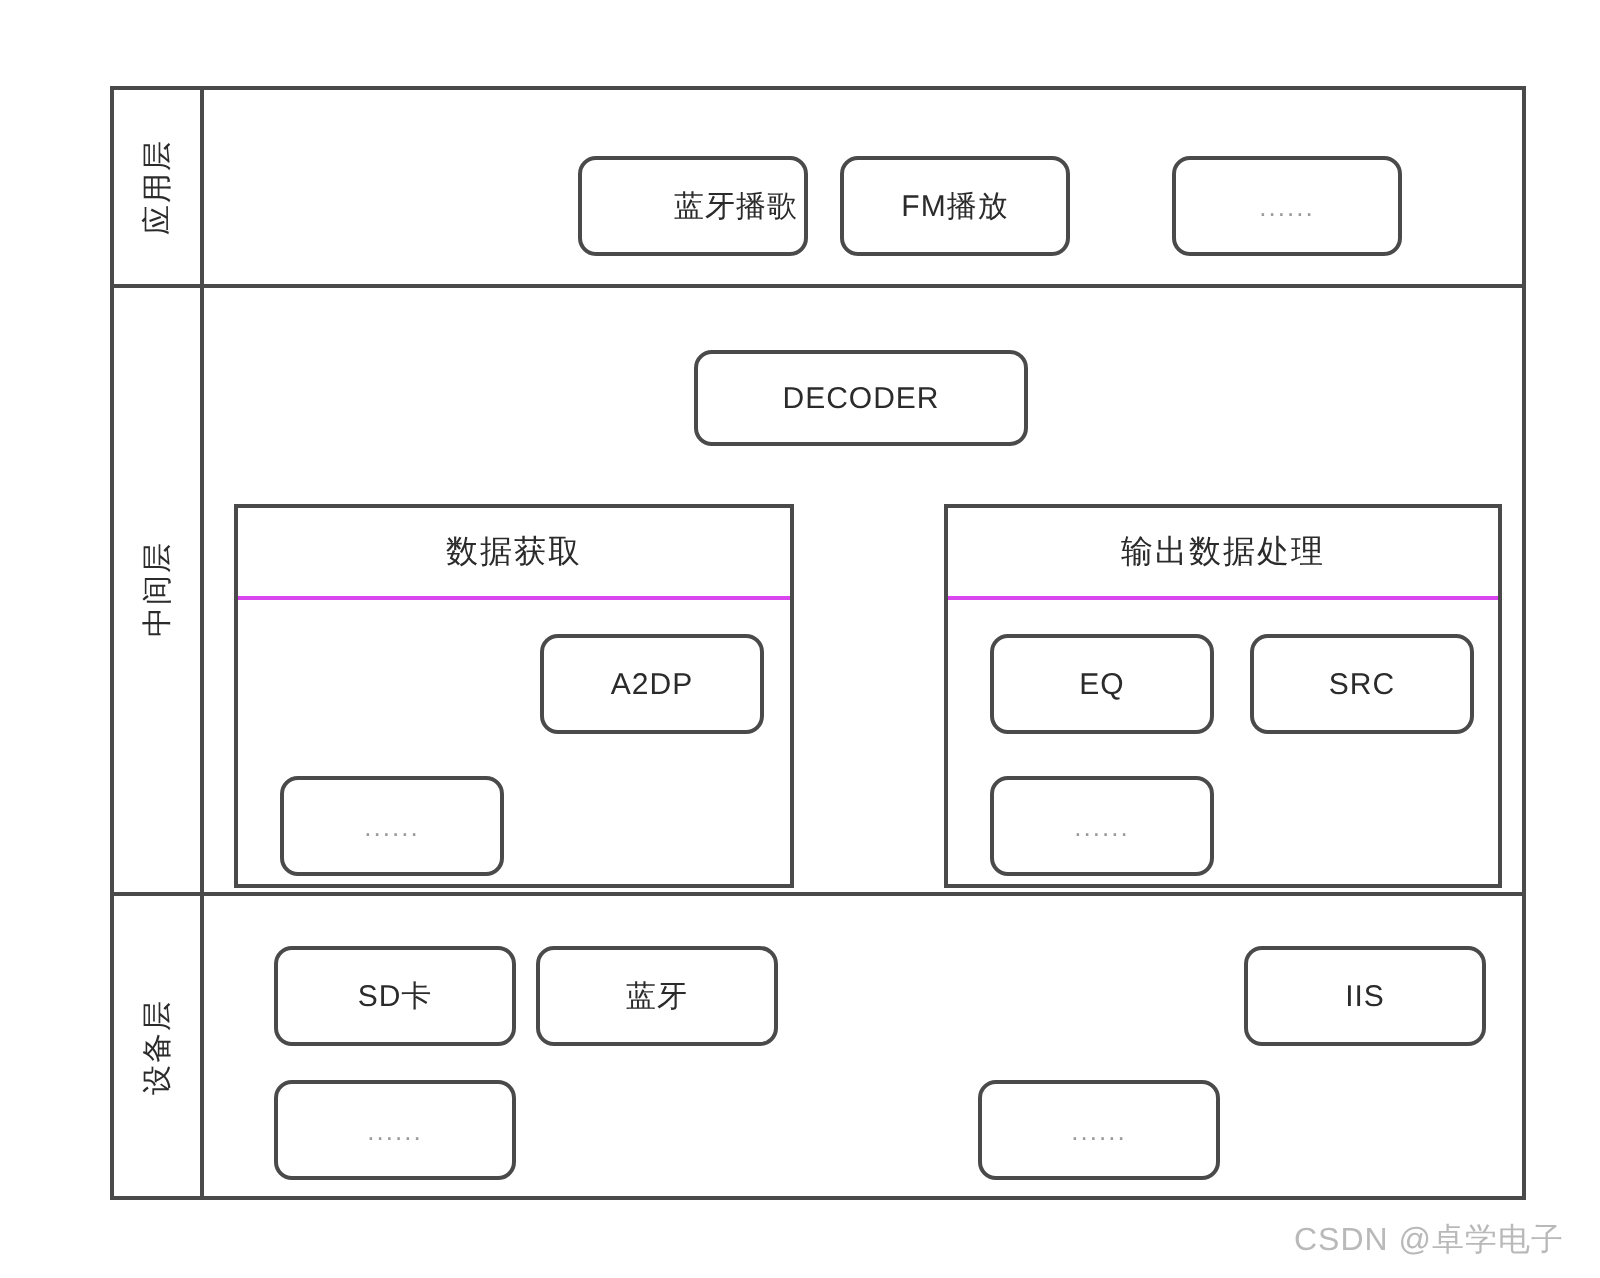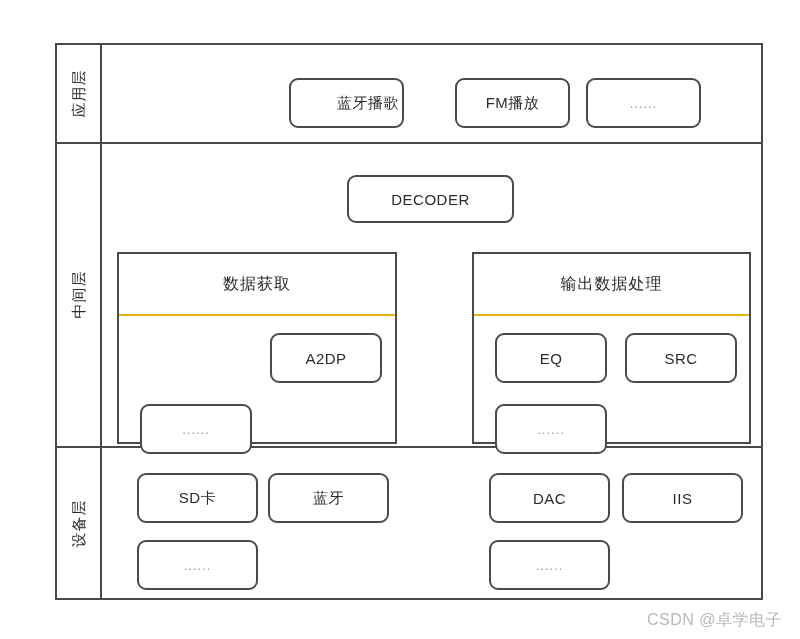--- a/index.html
+++ b/index.html
@@ -87,43 +87,43 @@
   .node.dots {
     color: #9a9a9a;
     font-size: 13px;
     letter-spacing: 1px;
   }
 
   
   .app-box { top: 33px; width: 115px; height: 50px; }
   .app-1 { left: 80px; }
   .app-2 { left: 232px; padding-left: 43px; }
-  .app-3 { left: 398px; }
+  .app-3 { left: 363px; }
   .app-4 { left: 529px; }
 
   
   .decoder-box {
     top: 130px;
     left: 290px;
     width: 167px;
     height: 48px;
   }
 
   
   .group {
     position: absolute;
     box-sizing: border-box;
     border: 2px solid #4a4a4a;
     border-radius: 0;
     background: #ffffff;
   }
   .group-title {
     box-sizing: border-box;
-    height: 62px;
-    border-bottom: 2px solid #eab308;
+    height: 46px;
+    border-bottom: 2px solid #d946ef;
     display: flex;
     align-items: center;
     justify-content: center;
     font-size: 16px;
     color: #2b2b2b;
     letter-spacing: 1px;
   }
   .group-body {
     position: relative;
     height: calc(100% - 46px);
@@ -195,20 +195,19 @@
     <div class="group-title">输出数据处理</div>
     <div class="group-body">
       <div class="node grp-box grp-r1 grp-c1">EQ</div>
       <div class="node grp-box grp-r1 grp-c2">SRC</div>
       <div class="node grp-box grp-r2 grp-c1 dots">......</div>
     </div>
   </div>
 
   <div class="node dev-box dev-r1 dev-c1">SD卡</div>
   <div class="node dev-box dev-r1 dev-c2">蓝牙</div>
-  <div class="node dev-box dev-r1 dev-c3">DAC</div>
   <div class="node dev-box dev-r1 dev-c4">IIS</div>
   <div class="node dev-box dev-r2 dev-c1 dots">......</div>
   <div class="node dev-box dev-r2 dev-c3 dots">......</div>
 
 </div>
 
 <div id="watermark">CSDN @卓学电子</div>
 
 </body></html>

